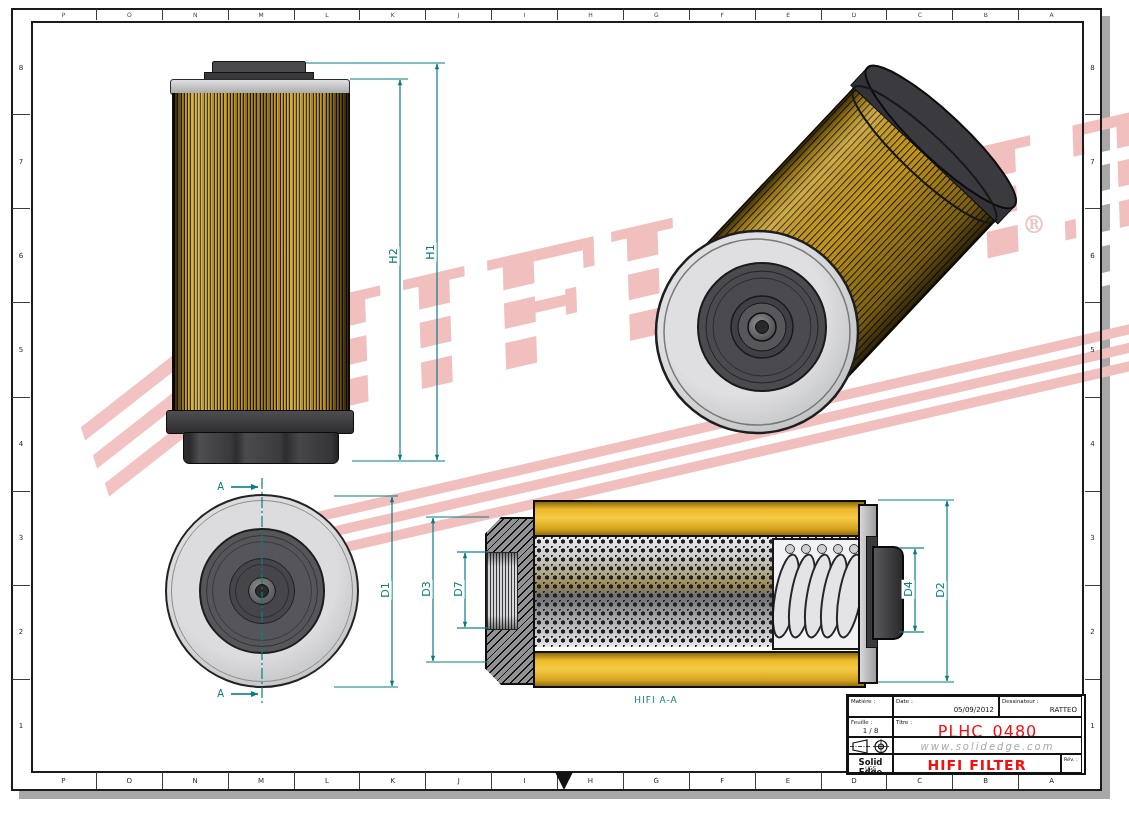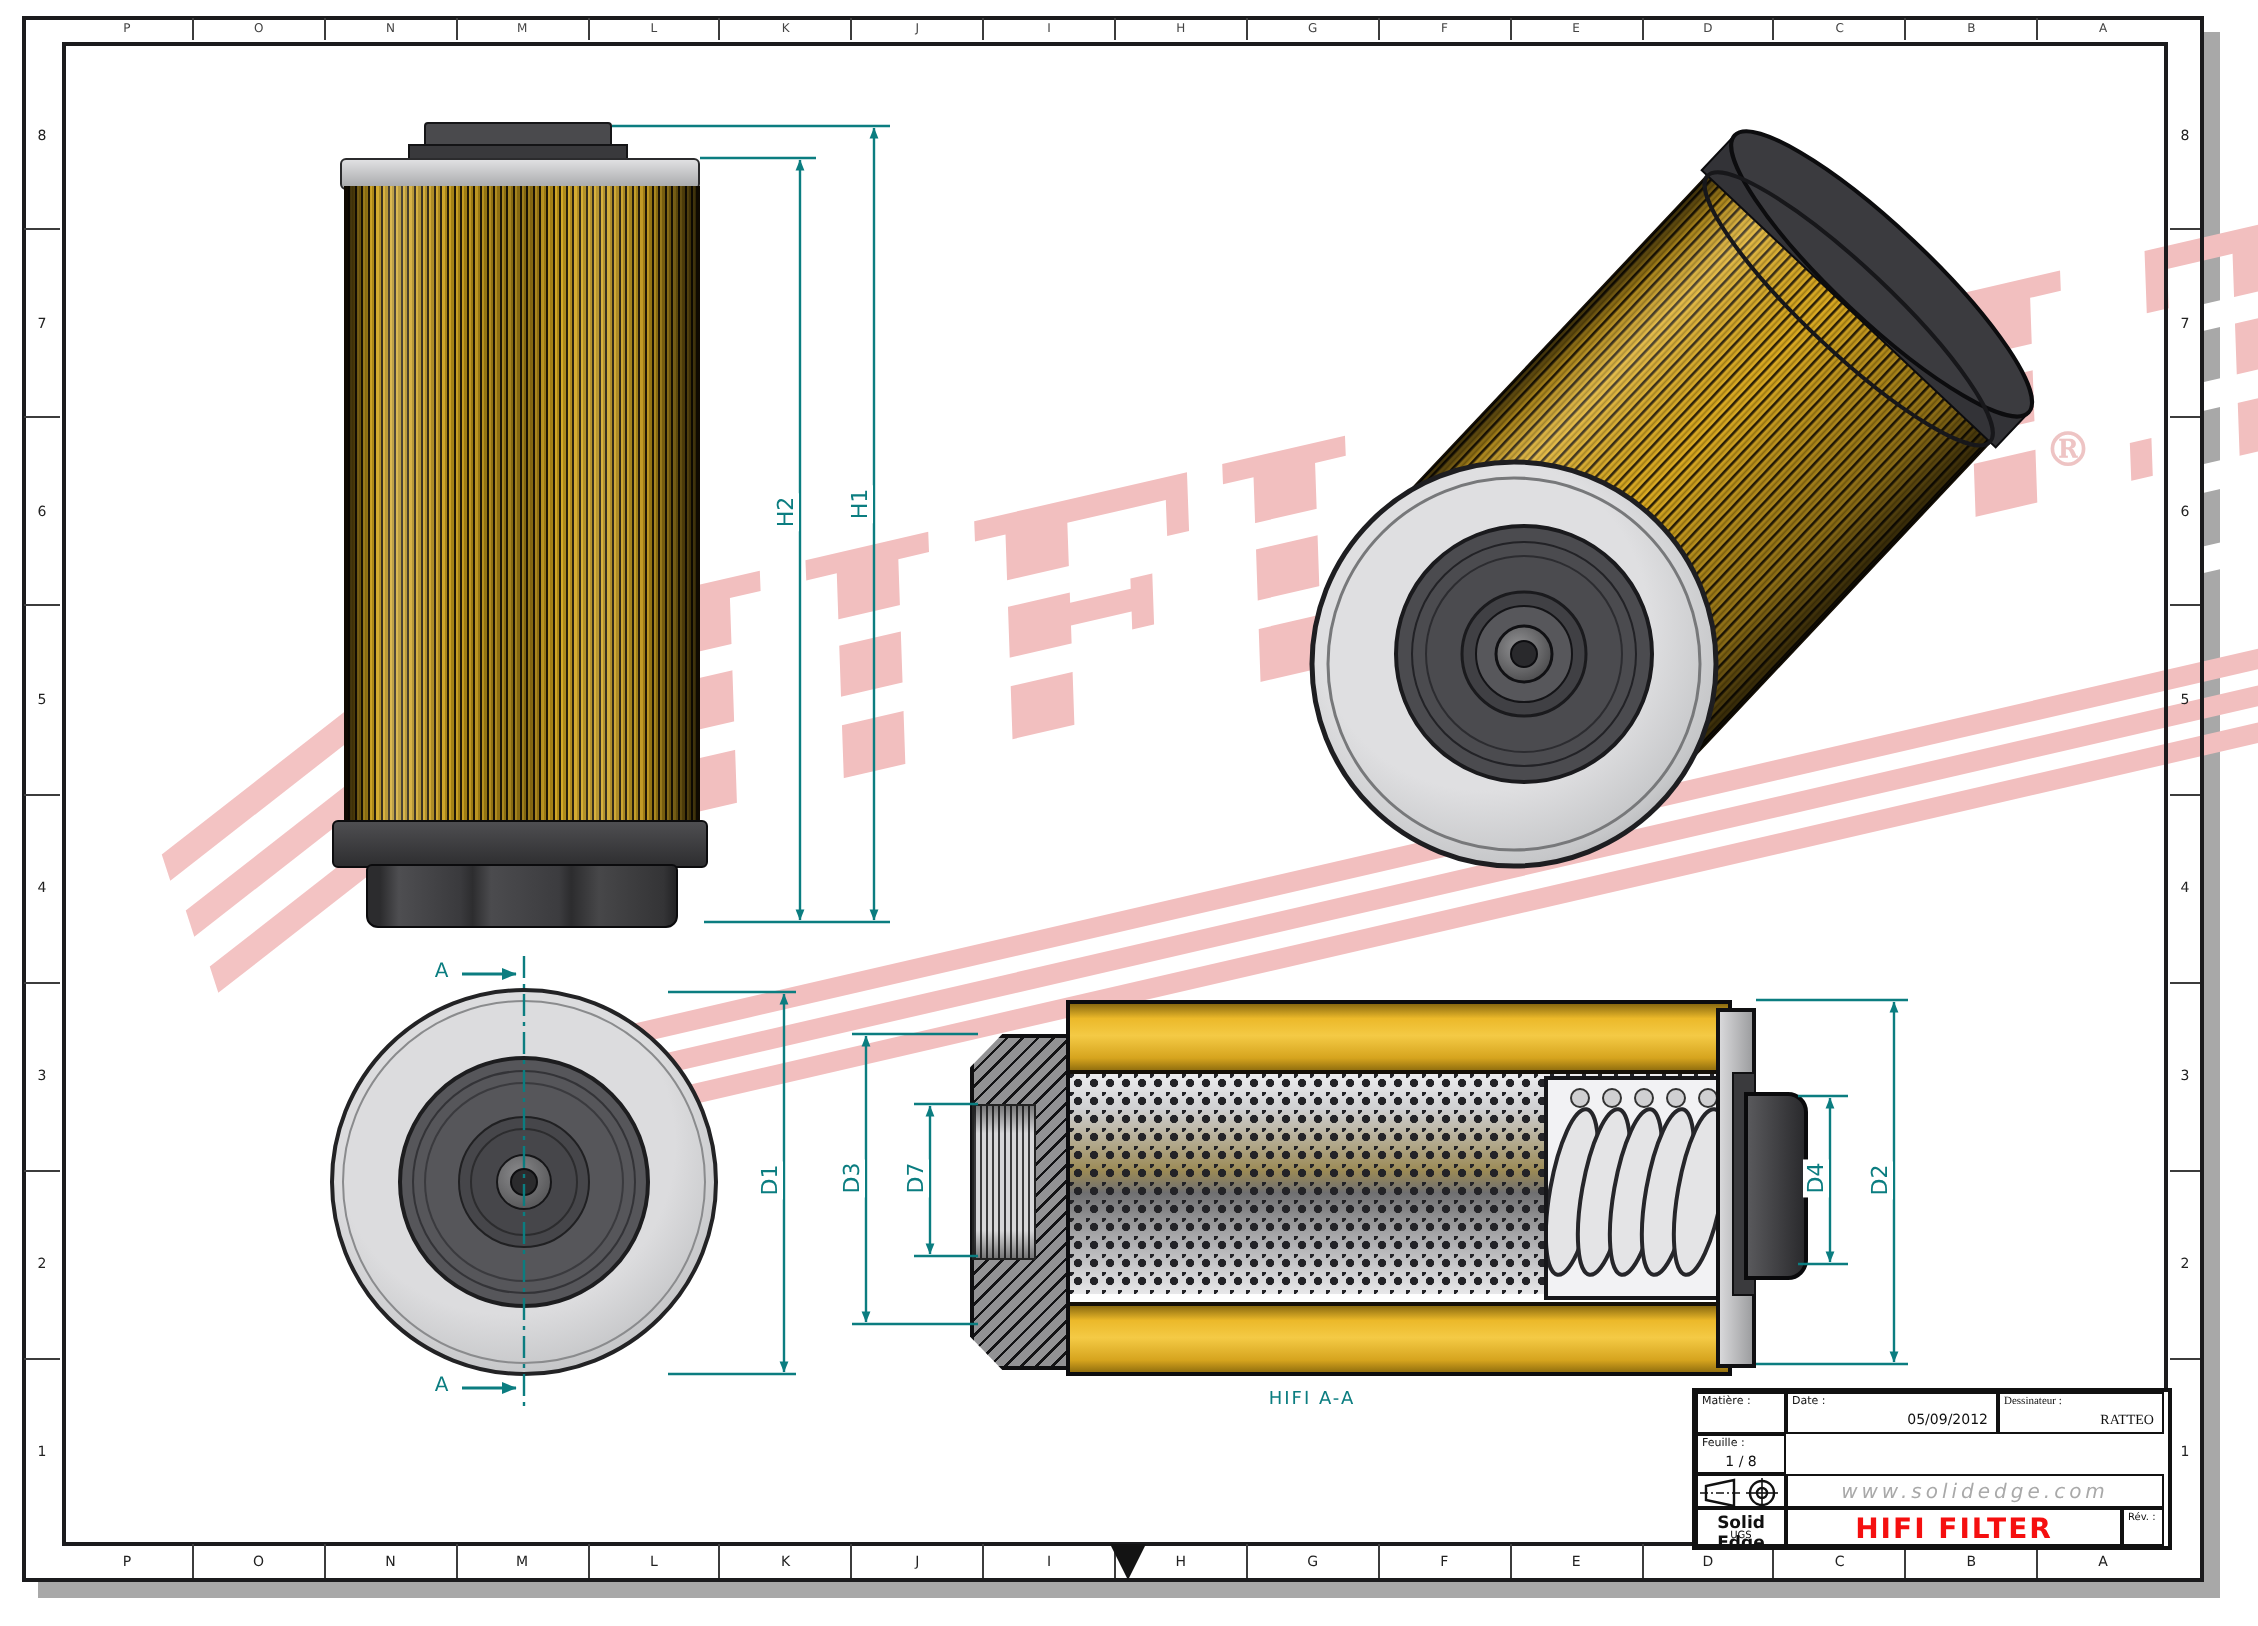--- a/index.html
+++ b/index.html
@@ -301,28 +301,32 @@
 
   <div class="abs tblock">
 
     <div class="tcell" style="grid-column:1;grid-row:1;">
       <span class="tlabel">Matière :</span>
     </div>
     <div class="tcell" style="grid-column:2;grid-row:1;">
       <span class="tlabel">Date :</span>
       <span class="tval-br">05/09/2012</span>
     </div>
-    <div class="tcell" style="grid-column:3 / span 2;grid-row:1;font-family:Liberation Serif, serif;">
+    <div class="tcell" style="grid-column:3 / span 2;grid-row:1;">
       <span class="tlabel">Dessinateur :</span>
       <span class="tval-br">RATTEO</span>
     </div>
 
     <div class="tcell" style="grid-column:1;grid-row:2;">
       <span class="tlabel">Feuille :</span>
       <span class="tval-c">1 / 8</span>
+    </div>
+    <div class="tcell" style="grid-column:2 / span 3;grid-row:2;">
+      <span class="tlabel">Titre :</span>
+      <span class="part-number">PLHC_0480</span>
     </div>
 
     <div class="tcell" style="grid-column:1;grid-row:3;">
       <svg width="43" height="15" viewBox="0 0 43 15" style="display:block;margin:1px auto;">
         <polygon points="4,4 18,1 18,14 4,11" fill="none" stroke="#111" stroke-width="1.2"></polygon>
         <line x1="1" y1="7.5" x2="21" y2="7.5" stroke="#111" stroke-width="0.8" stroke-dasharray="4 1.5 1 1.5"></line>
         <circle cx="32" cy="7.5" r="6" fill="none" stroke="#111" stroke-width="1.2"></circle>
         <circle cx="32" cy="7.5" r="2.5" fill="none" stroke="#111" stroke-width="1.2"></circle>
         <line x1="24" y1="7.5" x2="40" y2="7.5" stroke="#111" stroke-width="0.8"></line>
         <line x1="32" y1="0" x2="32" y2="15" stroke="#111" stroke-width="0.8"></line>

